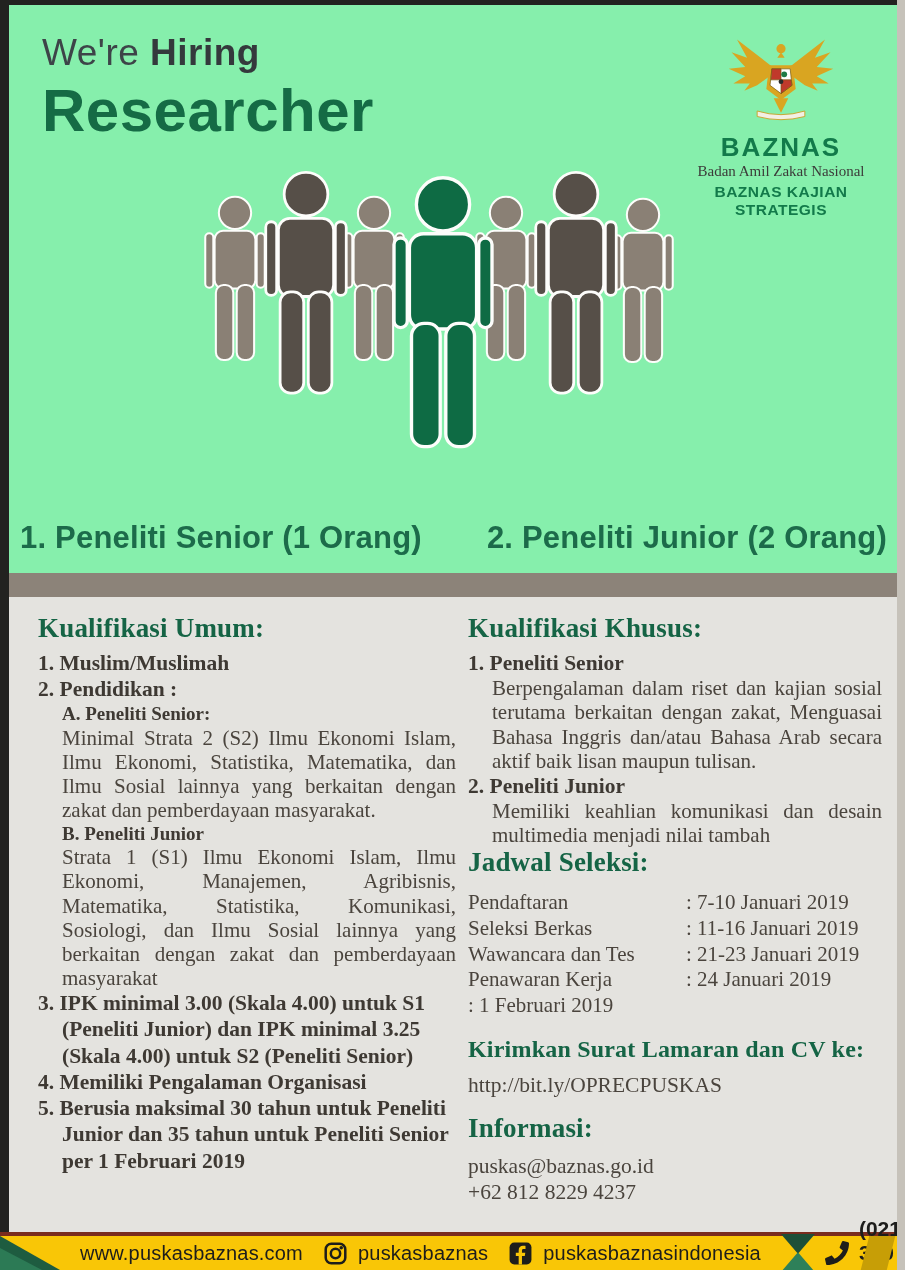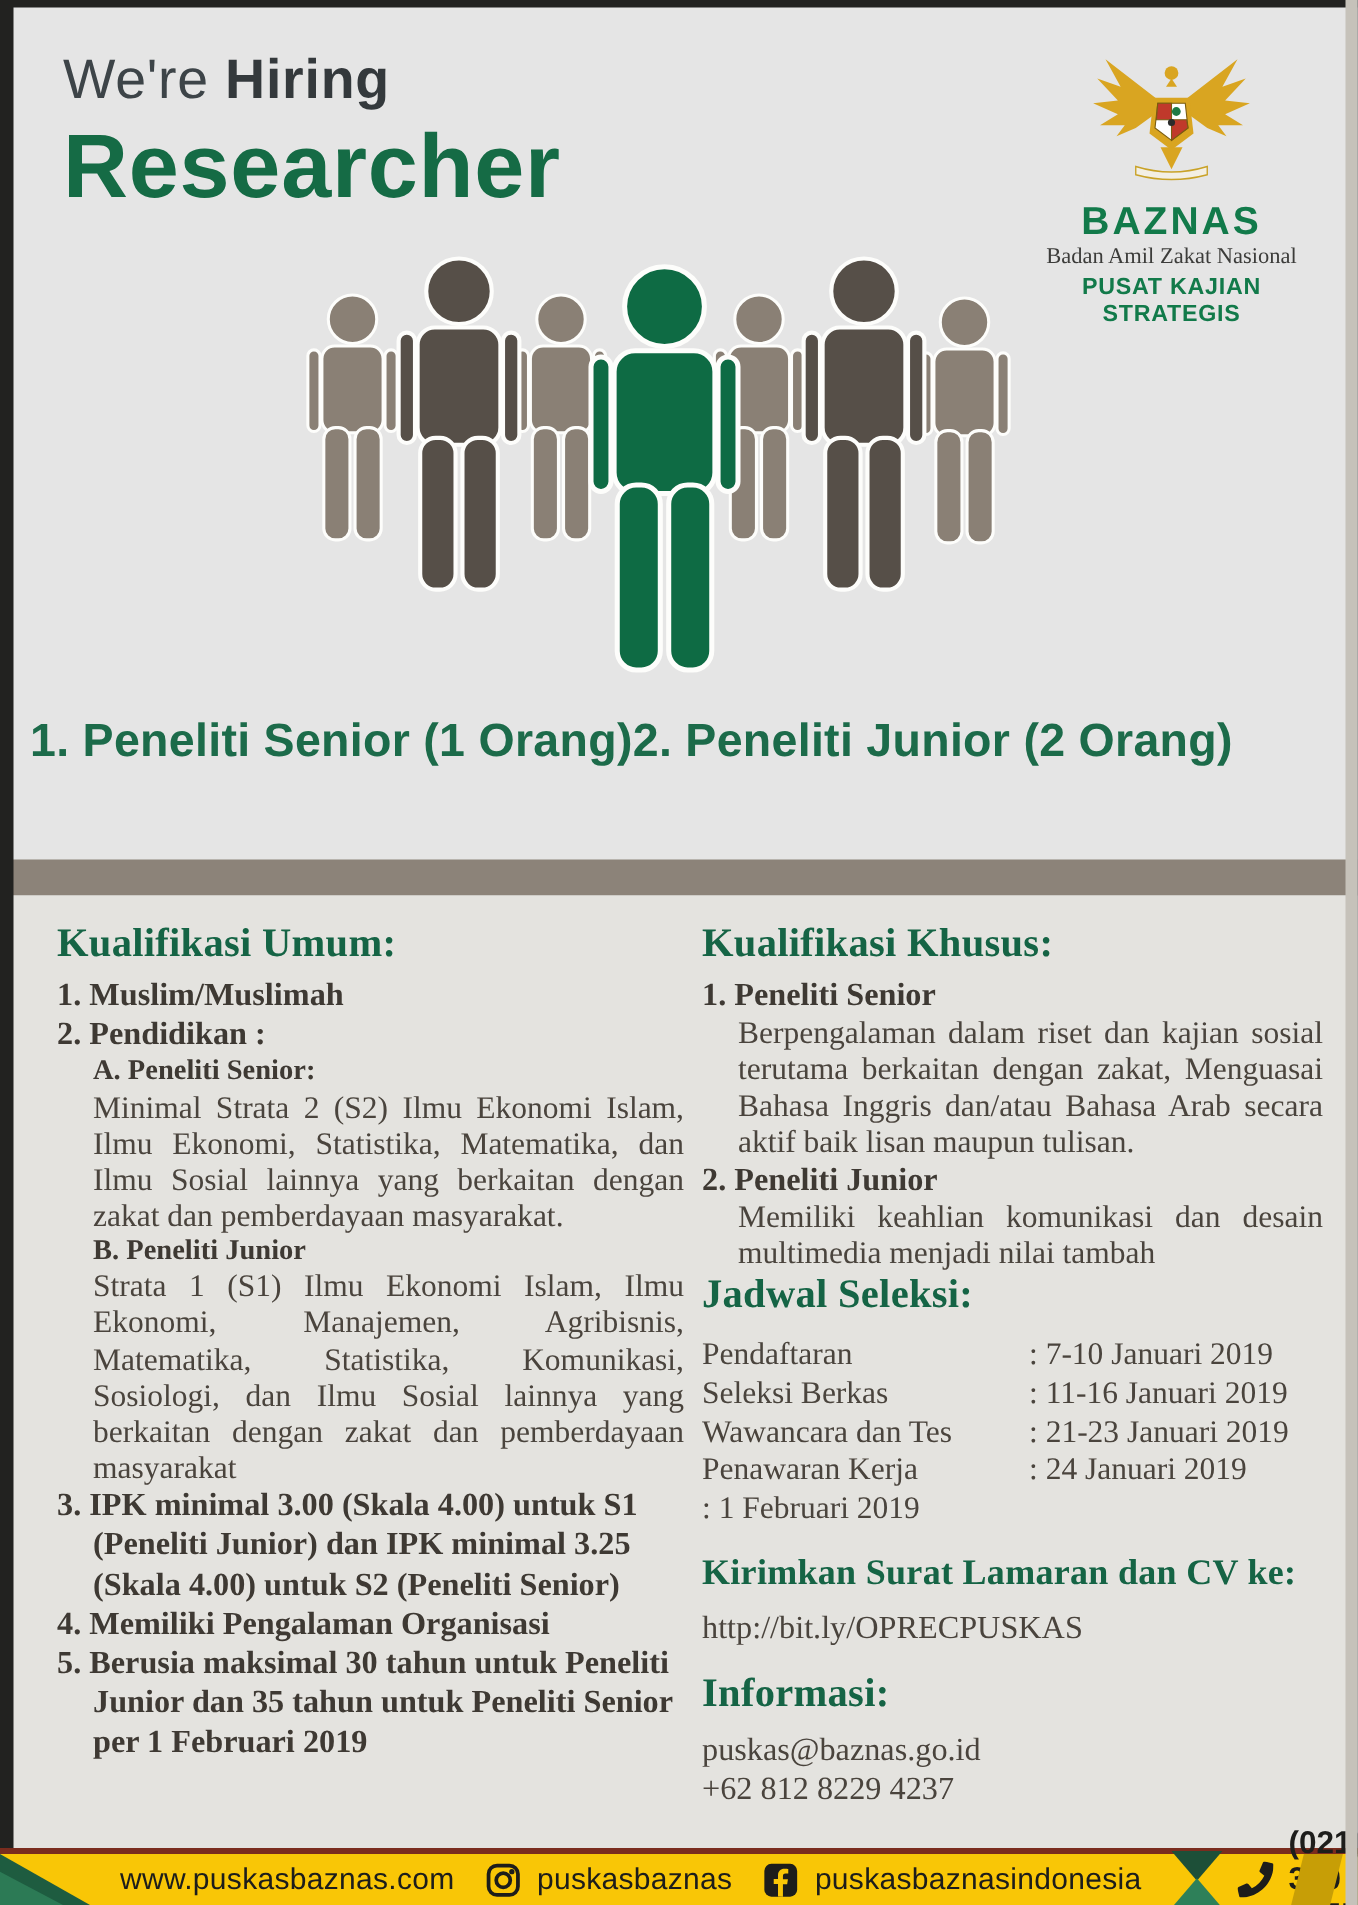--- a/index.html
+++ b/index.html
@@ -1,19 +1,19 @@
 <!DOCTYPE html>
 <html><head>
 <meta charset="utf-8">
 <style>
   * { margin:0; padding:0; box-sizing:border-box; }
   html,body { background:#777; }
   .poster {
     position:relative; width:905px; height:1270px; margin:0 auto;
-    background:#e5e5e5; overflow:hidden;
+    background:#86efac; overflow:hidden;
     font-family:"Liberation Sans", sans-serif;
   }
   
   .edge-left  { position:absolute; left:0; top:0; width:9px;  height:1232px; background:#222220; z-index:40; }
   .edge-top   { position:absolute; left:0; top:0; width:100%; height:5px;    background:#222220; z-index:40; }
   .edge-right { position:absolute; right:0; top:0; width:8px; height:100%;   background:#c6c2ba; z-index:40; }
 
   
   .hd { position:absolute; left:42px; top:32px; }
   .hd-line1 { font-size:37px; color:#3d4448; letter-spacing:.5px; }
@@ -23,22 +23,22 @@
   .logo { position:absolute; right:24px; top:22px; width:200px; text-align:center; z-index:5; }
   .logo-emblem { height:112px; display:flex; justify-content:center; align-items:center; }
   .logo-name { font-size:26px; font-weight:700; color:#127a4a; letter-spacing:2px; line-height:1; }
   .logo-sub  { font-family:"Liberation Serif", serif; font-size:15px; color:#3c3c3a; margin-top:3px; }
   .logo-tag  { font-size:15.5px; font-weight:800; color:#127a4a; letter-spacing:.5px; margin-top:3px; }
 
   
   .people { position:absolute; left:178px; top:165px; z-index:1; }
 
   
-  .positions { position:absolute; left:0; top:476px; width:100%; display:flex;
-               justify-content:flex-start; padding:0 18px 0 20px; }
+  .positions { position:absolute; left:0; top:520px; width:100%; display:flex;
+               justify-content:space-between; padding:0 18px 0 20px; }
   .pos-title { font-size:31px; font-weight:700; color:#1c6b4a; letter-spacing:.2px; }
 
   
   .divider { position:absolute; left:0; top:573px; width:100%; height:24px; background:#8c8379; }
 
   
   .content { position:absolute; left:0; top:597px; width:100%; height:635px;
              background:#e4e3df; font-family:"Liberation Serif", serif; color:#46403a; }
   .col-l { position:absolute; left:38px;  top:16px; width:418px; }
   .col-r { position:absolute; left:468px; top:16px; width:414px; }
@@ -108,21 +108,21 @@
           <path d="M50 38 L60 38 L60 50 L49 50 Z" fill="#c0392b"></path>
           <path d="M60 50 L71 50 L72 56 L60 65 Z" fill="#c0392b"></path>
           <circle cx="63.5" cy="44" r="3.2" fill="#1e7a46" stroke="none"></circle>
           <circle cx="60" cy="52" r="2.6" fill="#2b2b2b" stroke="none"></circle>
         </g>
         <path d="M34 84 Q60 92 86 84 L86 90 Q60 97 34 90 Z" fill="#f3efe4" stroke="#c9a227" stroke-width="1"></path>
       </svg>
     </div>
     <div class="logo-name">BAZNAS</div>
     <div class="logo-sub">Badan Amil Zakat Nasional</div>
-    <div class="logo-tag">PUSAT KAJIAN STRATEGIS</div>
+    <div class="logo-tag">BAZNAS KAJIAN STRATEGIS</div>
   </div>
 
   <div class="people">
     <svg width="552" height="305" viewBox="0 0 552 305">
       <defs>
         <g id="person" stroke="#fdfdfb" stroke-width="2.4">
           <circle cx="50" cy="21" r="19"></circle>
           <rect x="15" y="45" width="9.5" height="64" rx="4.7"></rect>
           <rect x="75.5" y="45" width="9.5" height="64" rx="4.7"></rect>
           <rect x="26" y="42" width="48" height="68" rx="10"></rect>

